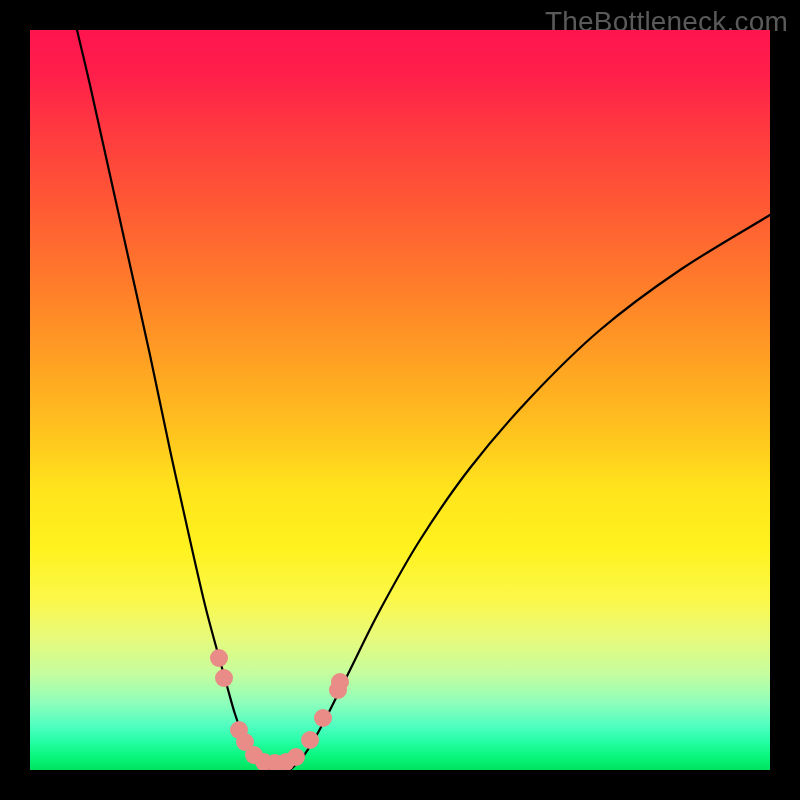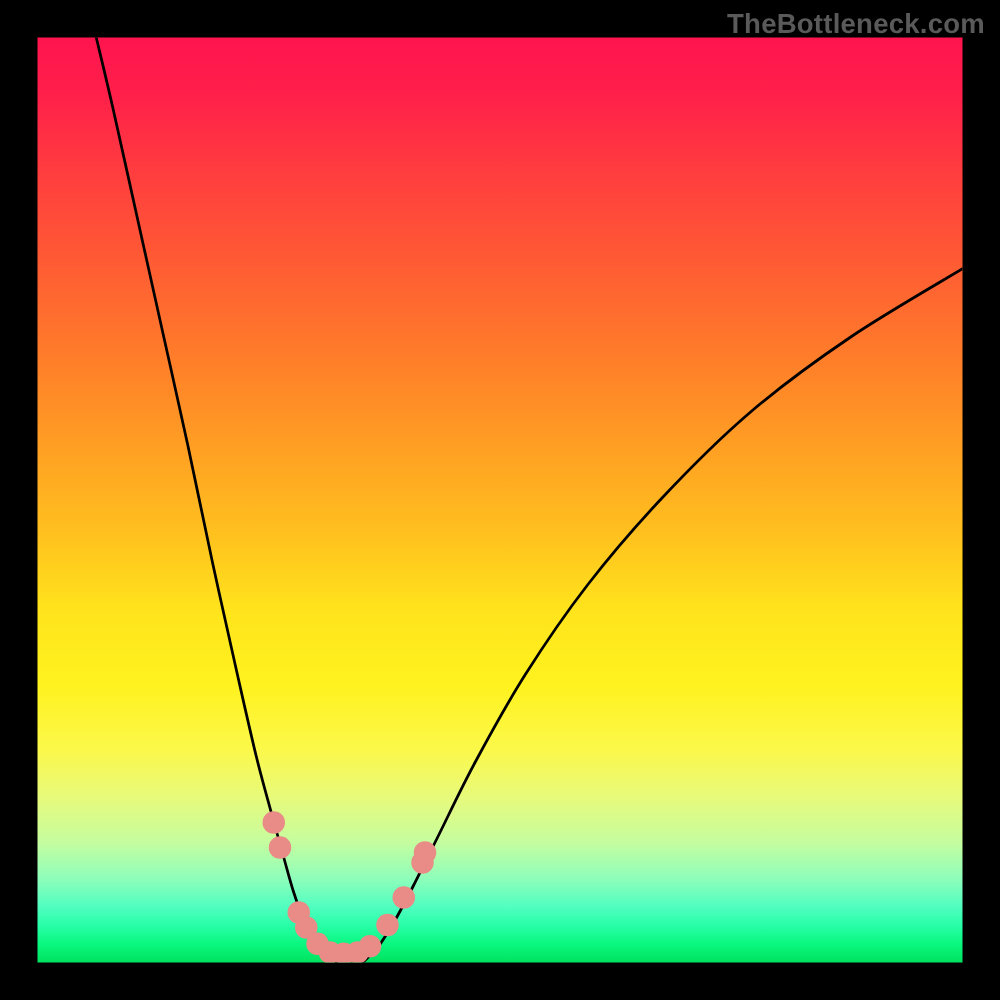--- a/index.html
+++ b/index.html
@@ -40,22 +40,22 @@
       #50fec0 94%,
       #28fea8 96%,
       #0af77f 98%,
       #00e25f 100%
     );
   }
   .watermark {
     position: absolute;
     top: 6px;
     right: 12px;
-    font-size: 22px;
-    font-weight: 700;
+    font-size: 28px;
+    font-weight: 400;
     color: #5a5a5a;
     letter-spacing: 0.2px;
     user-select: none;
   }
   svg.curves {
     position: absolute;
     inset: 0;
   }
 </style>
 </head>

